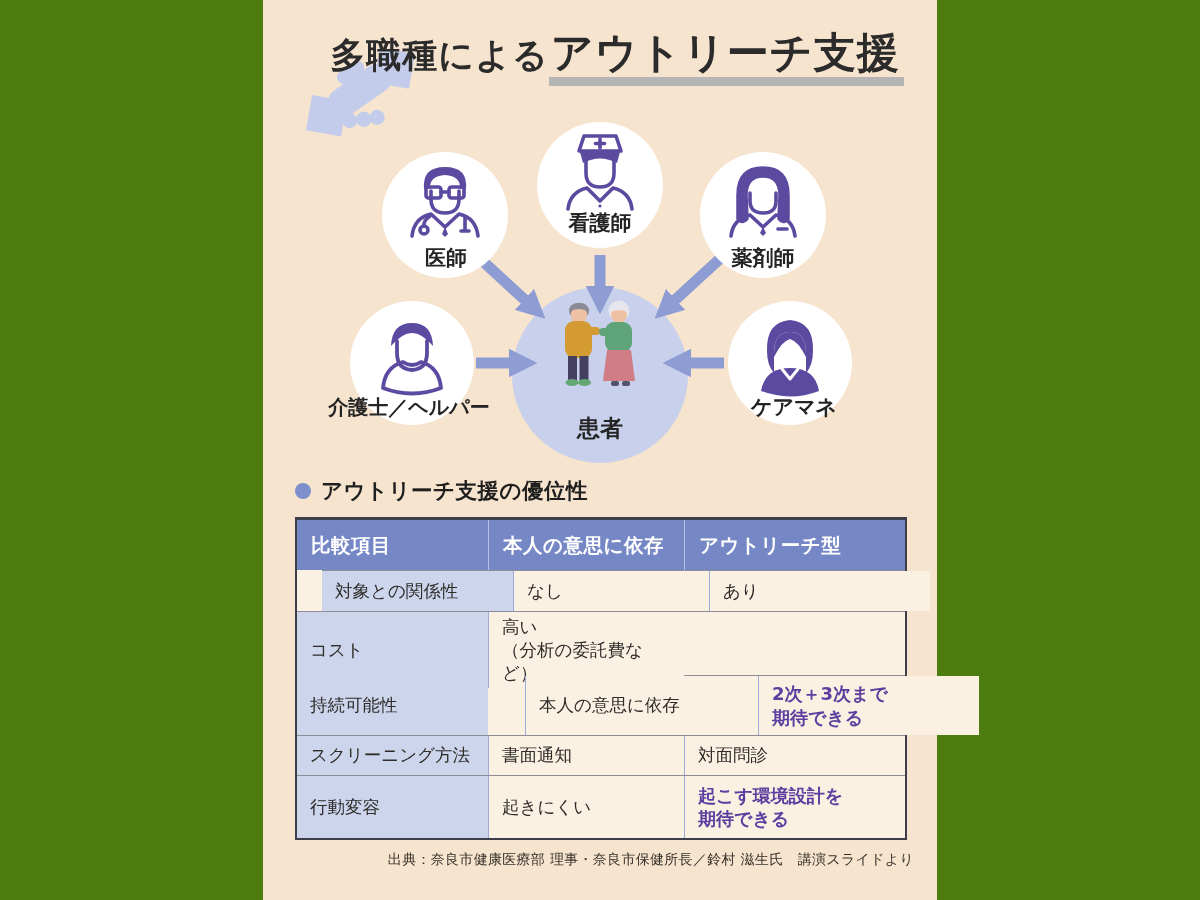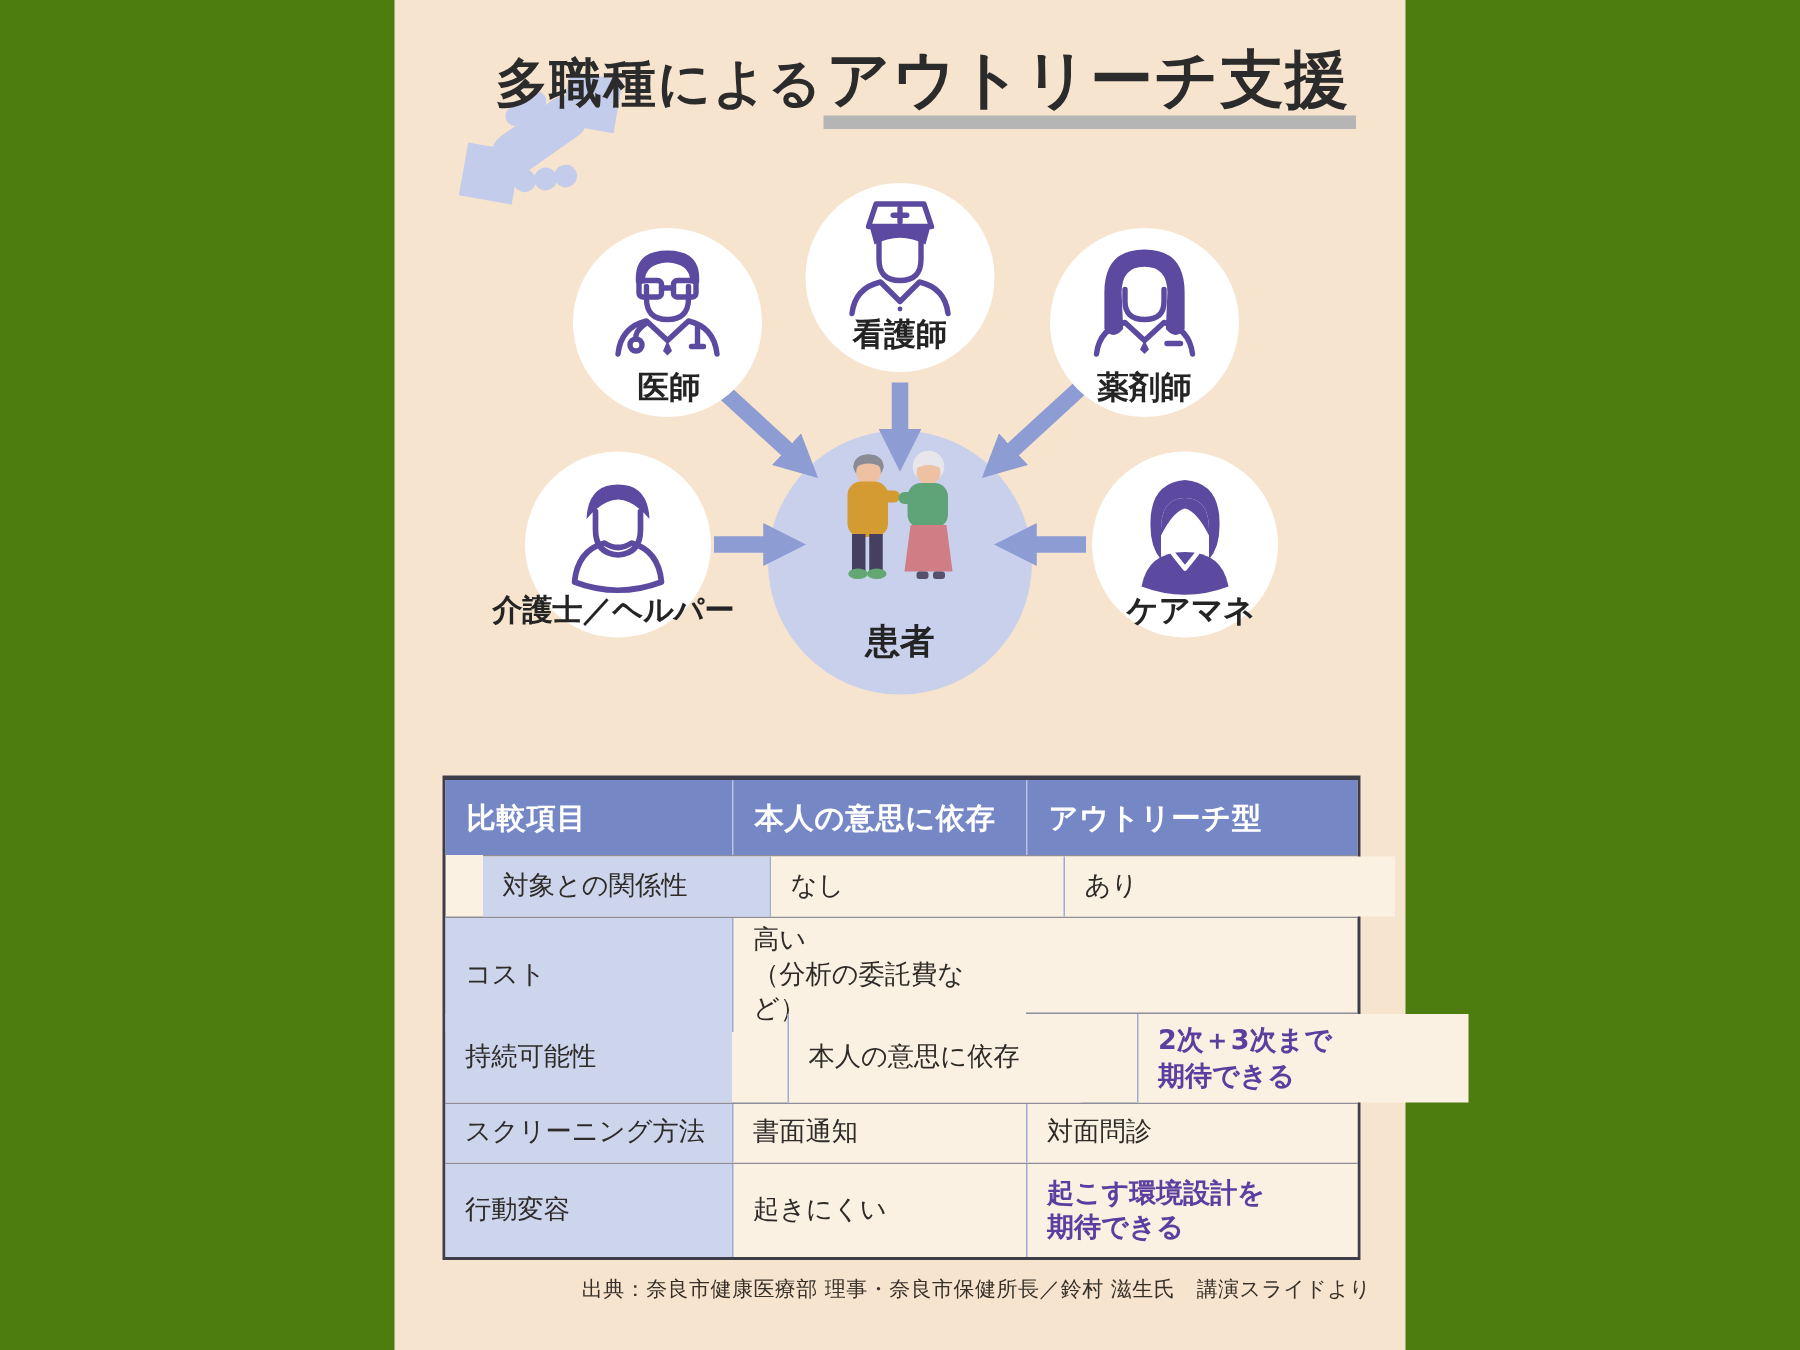--- a/index.html
+++ b/index.html
@@ -191,20 +191,24 @@
       </g>
     </svg>
 
     <div class="role-label" style="left:183px; top:258px;">医師</div>
     <div class="role-label" style="left:337px; top:223px;">看護師</div>
     <div class="role-label" style="left:500px; top:258px;">薬剤師</div>
     <div class="role-label" style="left:146px; top:407px; font-size:20px;">介護士／ヘルパー</div>
     <div class="role-label" style="left:531px; top:407px;">ケアマネ</div>
     <div class="role-label patient-label" style="left:337px; top:428px;">患者</div>
 
+    <div class="section-heading">
+      <span class="section-dot"></span>
+      <span class="section-text">アウトリーチ支援の優位性</span>
+    </div>
 
     <div class="cmp-table">
       <div class="thead">
         <div class="th">比較項目</div>
         <div class="th">本人の意思に依存</div>
         <div class="th">アウトリーチ型</div>
       </div>
       <div class="trow r1">
         <div class="td c1">対象との関係性</div>
         <div class="td c2">なし</div>

